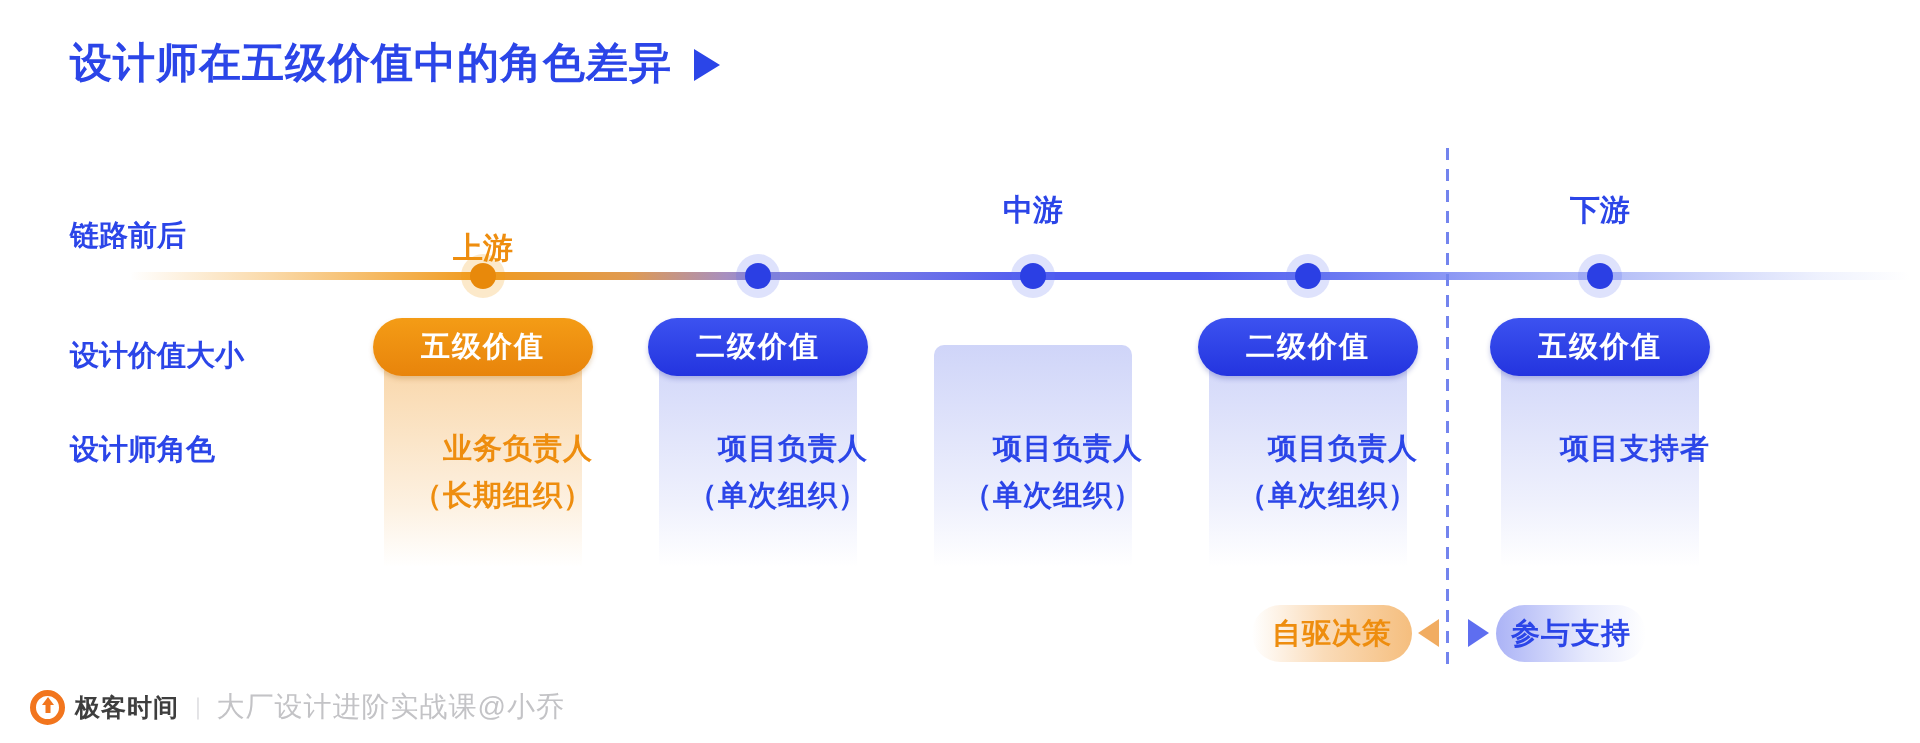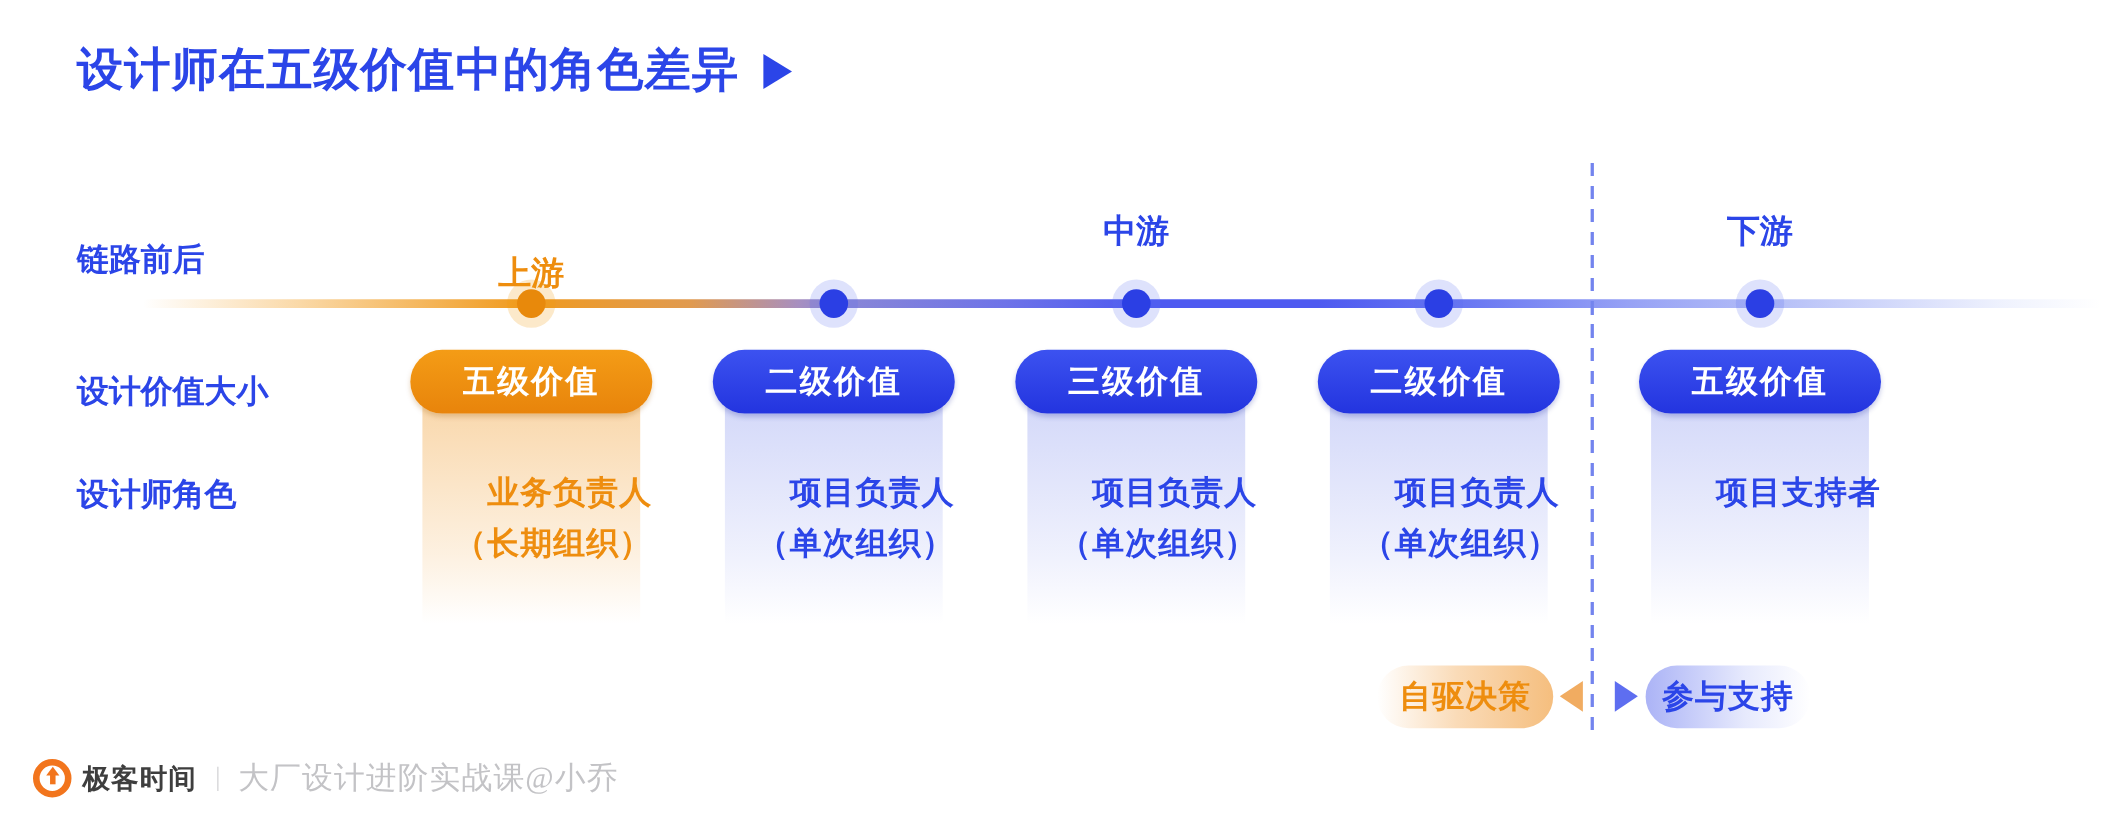--- a/index.html
+++ b/index.html
@@ -85,21 +85,21 @@
     background:linear-gradient(90deg,rgba(246,190,126,0) 0%,rgba(246,190,126,0.55) 45%,var(--legend-orange-bg,#F5BE7E) 100%);
   }
   .legend-pill.right{
     left:1496px;width:150px;color:var(--blue,#2B45E8);
     background:linear-gradient(90deg,var(--legend-blue-bg,#ABB3F6) 0%,rgba(200,207,250,0.45) 60%,rgba(255,255,255,0) 100%);
   }
   .tri{position:absolute;top:619px;width:0;height:0;border-top:14px solid transparent;border-bottom:14px solid transparent;}
   .tri.left{left:1418px;border-right:21px solid var(--tri-orange,#F1AC61);}
   .tri.right{left:1468px;border-left:21px solid var(--tri-blue,#5E6EF0);}
   
-  .footer{position:absolute;left:30px;top:688px;display:flex;align-items:center;font-family:Liberation Serif, serif;}
+  .footer{position:absolute;left:30px;top:688px;display:flex;align-items:center;}
   .logo{
     width:35px;height:35px;border-radius:50%;border:6px solid var(--logo-orange,#F2751D);
     box-sizing:border-box;background:#fff;position:relative;
   }
   .logo-arrow{
     position:absolute;left:50%;top:1px;transform:translateX(-50%);
     width:0;height:0;border-left:6px solid transparent;border-right:6px solid transparent;
     border-bottom:8px solid var(--logo-orange,#F2751D);
   }
   .logo-stem{position:absolute;left:50%;top:8px;transform:translateX(-50%);width:5px;height:9px;background:var(--logo-orange,#F2751D);}
@@ -155,21 +155,20 @@
   <div class="col" style="left:648px;">
     <div class="panel blue"></div>
     <div class="pill blue">二级价值</div>
     <div class="role blue">
       <div>项目负责人</div>
       <div>（单次组织）</div>
     </div>
   </div>
   <div class="col" style="left:923px;">
     <div class="panel blue"></div>
-    <div class="pill blue">三级价值</div>
     <div class="role blue">
       <div>项目负责人</div>
       <div>（单次组织）</div>
     </div>
   </div>
   <div class="col" style="left:1198px;">
     <div class="panel blue"></div>
     <div class="pill blue">二级价值</div>
     <div class="role blue">
       <div>项目负责人</div>

